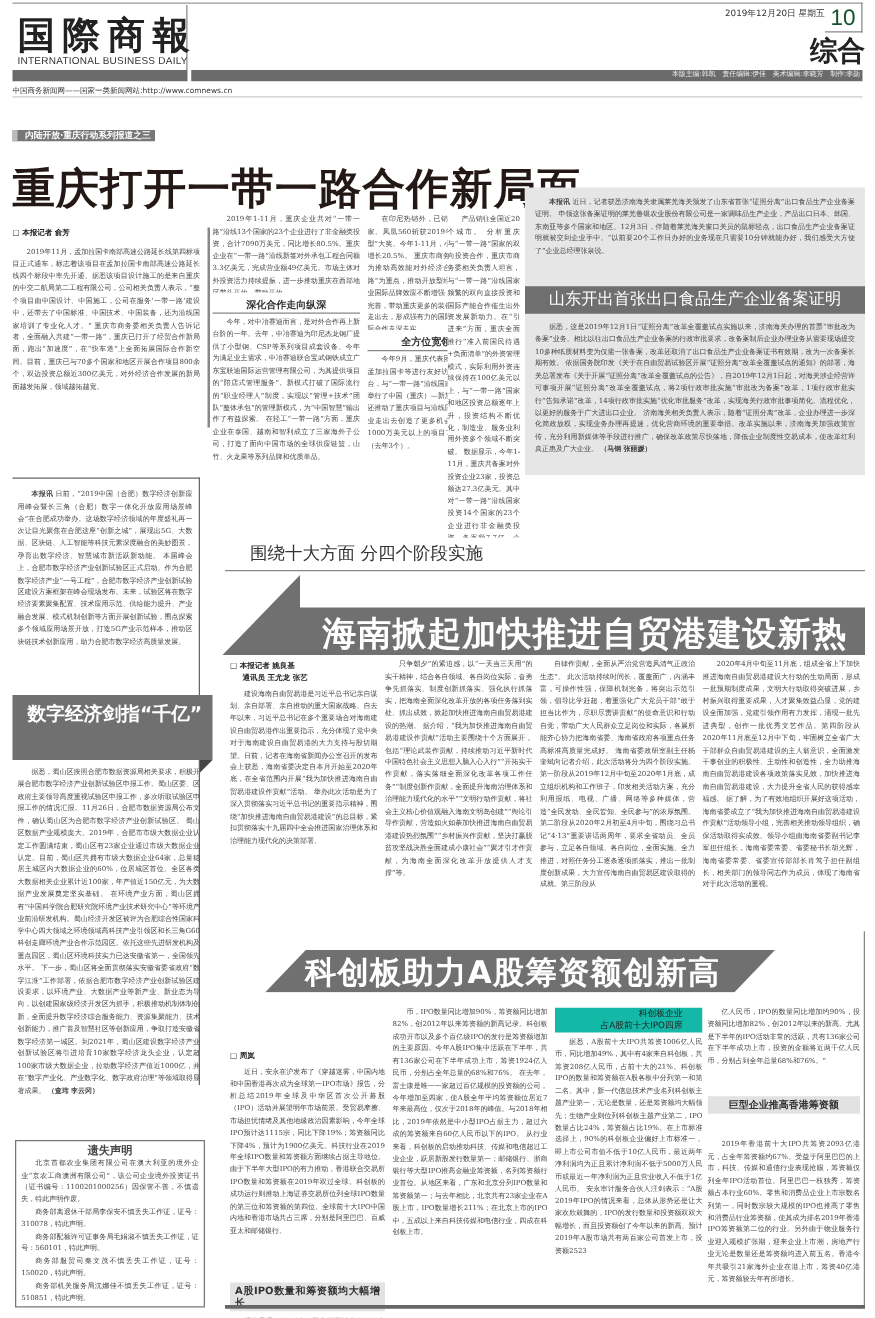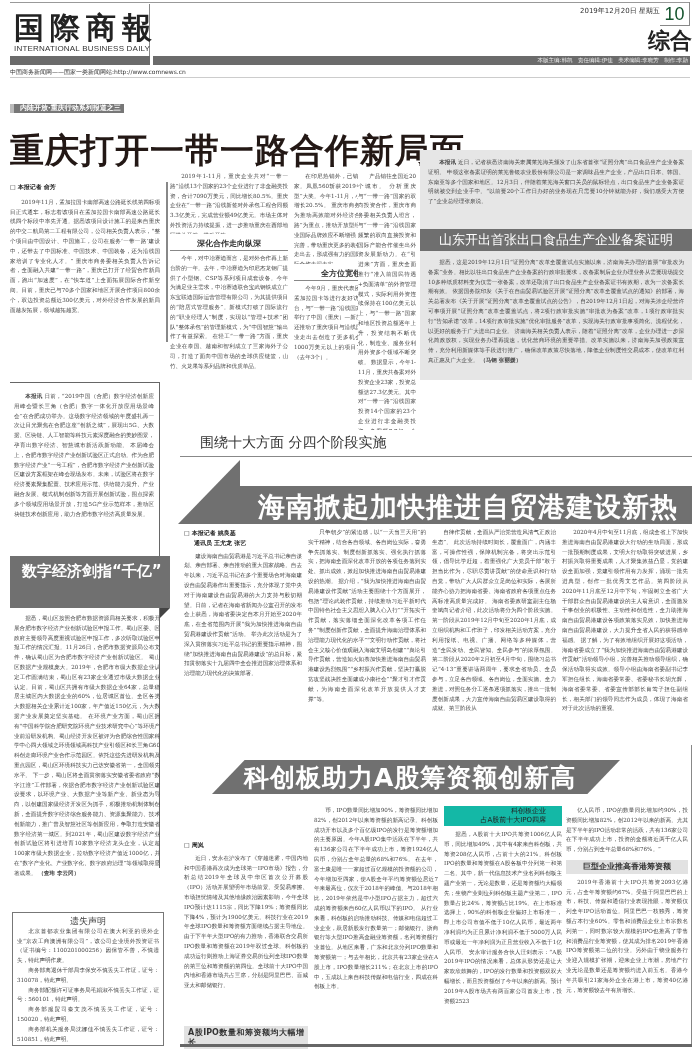--- a/index.html
+++ b/index.html
@@ -42,21 +42,21 @@
   .hn-tri { left: 178px; top: 460px; width: 0; height: 0; border-left: 62px solid transparent; border-bottom: 64px solid #707070; }
   .hn-title { left: 258px; top: 489px; font-size: 27px; color: #fff; font-weight: bold; letter-spacing: 1px; font-family: "DejaVu Sans", sans-serif; }
 
   
   .hf-frame { left: 10px; top: 382px; width: 150px; height: 486px; border-right: 1.5px solid #666; border-top: 1.5px solid #666; }
   .hf-banner { left: 10px; top: 556px; width: 160px; height: 52px; background: #707070; color: #fff; font-size: 15px; line-height: 21px; padding: 5px 0 0 12px; font-weight: bold; font-family: "DejaVu Sans", sans-serif; }
   .hf-fold { left: 160px; top: 608px; width: 0; height: 0; border-top: 10px solid #444; border-right: 10px solid transparent; }
 
   
   .notice { left: 12px; top: 912px; width: 152px; height: 134px; border: 1.5px solid #777; padding: 4px; }
-  .notice-title { font-size: 9px; font-weight: normal; text-align: center; margin-bottom: 0; }
+  .notice-title { font-size: 9px; font-weight: bold; text-align: center; margin-bottom: 0; }
 
   
   .kc-band { left: 212px; top: 760px; width: 408px; height: 34px; background: #707070; clip-path: polygon(8% 0, 100% 0, 92% 100%, 0 100%); }
   .kc-title { left: 244px; top: 761px; font-size: 25px; color: #fff; font-weight: bold; font-family: "DejaVu Sans", sans-serif; letter-spacing: 1px; }
   .kc-frame { left: 180px; top: 745px; width: 512px; height: 300px; border: 1px solid #888; border-left: none; border-top: none; }
   .kc-sub { background: #14b8a6; font-size: 7px; text-align: right; font-family: "DejaVu Sans", sans-serif; color: #222; line-height: 9px; padding: 1px 16px; }
   .kc-sub2 { background: #e2e2e2; font-size: 8px; font-weight: bold; color: #333; padding: 2px 4px; font-family: "DejaVu Sans", sans-serif; }
   .footline { left: 180px; top: 1044px; width: 512px; height: 3px; background: #666; }
   .vrule { background: #888; width: 1.5px; }
 </style>
@@ -169,20 +169,20 @@
 </div>
 <div class="abs col" style="left:444px; top:806px; width:118px; height:236px;">
   <div class="kc-sub" style="margin-bottom:4px;">
     <div>科创板企业</div>
     <div>占A股前十大IPO四席</div>
   </div>
   <p>据悉，A股前十大IPO共筹资1006亿人民币，同比增加49%，其中有4家来自科创板，共筹资208亿人民币，占前十大的21%。科创板IPO的数量和筹资额在A股各板中分列第一和第二名。其中，新一代信息技术产业名列科创板主题产业第一，无论是数量，还是筹资额均大幅领先；生物产业则位列科创板主题产业第二，IPO数量占比24%，筹资额占比19%。在上市标准选择上，90%的科创板企业偏好上市标准一，即上市公司市值不低于10亿人民币，最近两年净利润均为正且累计净利润不低于5000万人民币或最近一年净利润为正且营业收入不低于1亿人民币。 安永审计服务合伙人汪剑表示：“A股2019年IPO的情况来看，总体从形势还是让大家欢欣鼓舞的，IPO的发行数量和投资额双双大幅增长，而且投资额创了今年以来的新高。预计2019年A股市场共有两百家公司首发上市，投资额2523</p>
 </div>
 <div class="abs col" style="left:566px; top:806px; width:122px; height:236px;">
   <p style="height:50px; overflow:hidden;">亿人民币，IPO的数量同比增加约90%，投资额同比增加82%，创2012年以来的新高。尤其是下半年的IPO活动非常的活跃，共有136家公司在下半年成功上市，投资的金额将近两千亿人民币，分别占到全年总量68%和76%。”</p>
-  <div class="kc-sub2" style="margin:4px 0; text-align:center;">巨型企业推高香港筹资额</div>
+  <div class="kc-sub2" style="margin:21px 0; text-align:center;">巨型企业推高香港筹资额</div>
   <p>2019年香港前十大IPO共筹资2093亿港元，占全年筹资额约67%。受益于阿里巴巴的上市，科技、传媒和通信行业表现抢眼，筹资额仅列全年IPO活动首位。阿里巴巴一枝独秀，筹资额占本行业60%。零售和消费品企业上市宗数名列第一，同时数宗较大规模的IPO也推高了零售和消费品行业筹资额，使其成为排名2019年香港IPO筹资额第二位的行业。另外由于物业服务行业迎入规模扩张期，迎来企业上市潮，房地产行业无论是数量还是筹资额均进入前五名。香港今年共吸引21家海外企业在港上市，筹资40亿港元，筹资额较去年有所增长。</p>
 </div>
 <div class="abs footline"></div>
 
 <div class="abs col" style="left:358px; top:172px; width:58px; height:258px; background:#fff;">
   <p>产品销往全国近20个城市。 分析重庆与“一带一路”国家的双向投资合作，重庆市商务委相关负责人坦言，与“一带一路”沿线国家频繁的双向直接投资和国际产能合作催生出外资发展新动力。在“引进来”方面，重庆全面推行“准入前国民待遇+负面清单”的外资管理模式，实际利用外资连续保持在100亿美元以上，与“一带一路”国家和地区投资总额逐年上升，投资结构不断优化，制造业、服务业利用外资多个领域不断突破。 数据显示，今年1-11月，重庆共备案对外投资企业23家，投资总额达27.3亿美元。其中对“一带一路”沿线国家投资14个国家的23个企业进行非金融类投资，备案额7.7亿，企业新设比增长31.0%。备案额较去年增长49%，其中，备案额在1000万美元以上的项目7个，是去年的2倍多（去年3个）。</p>
 </div>
 
 </body></html>

